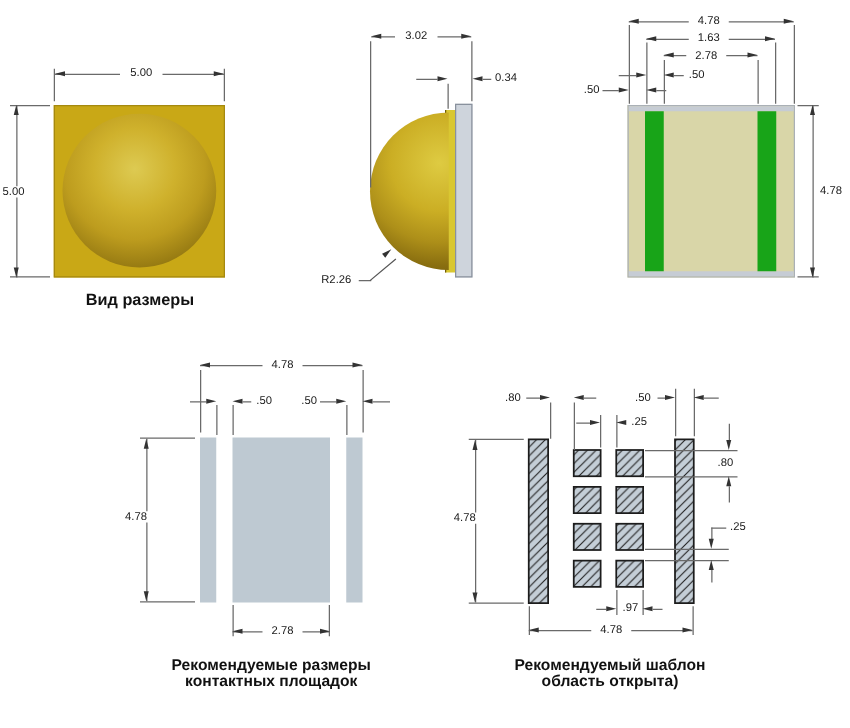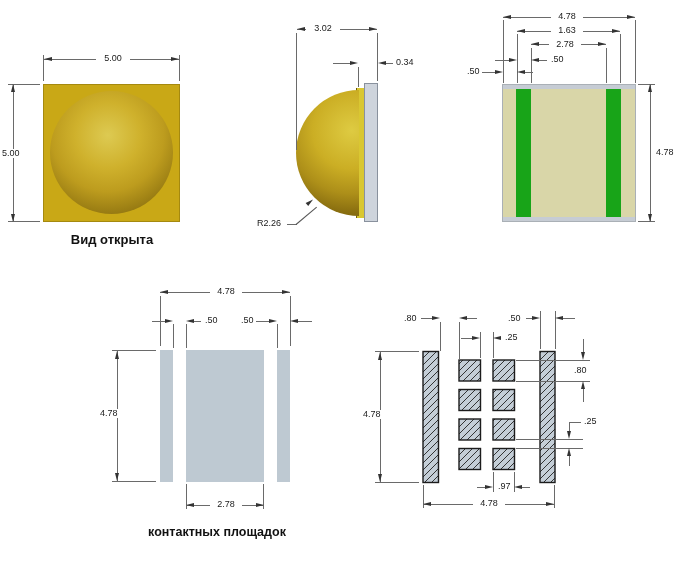--- a/index.html
+++ b/index.html
@@ -34,34 +34,34 @@
     <div class="hl" style="left:44px;top:59px;width:136px"></div>
     <div class="ar l" style="left:44px;top:57px"></div>
     <div class="ar r" style="left:171px;top:57px"></div>
     <div class="dim c" style="left:96px;top:54px;width:32px">5.00</div>
     <div class="hl" style="left:8px;top:84px;width:32px"></div>
     <div class="hl" style="left:8px;top:221px;width:32px"></div>
     <div class="vl" style="left:13px;top:84px;height:138px"></div>
     <div class="ar u" style="left:11px;top:84px"></div>
     <div class="ar d" style="left:11px;top:214px"></div>
     <div class="dim" style="left:1px;top:149px">5.00</div>
-    <div class="cap" style="left:43px;top:233px;width:138px">Вид открыта</div>
+    <div class="cap" style="left:43px;top:233px;width:138px">Вид размеры</div>
   </div>
 
   <div class="fig">
     <div class="shape" style="left:364px;top:83px;width:14px;height:139px;background:#ced4dc;border:1px solid #89919d;box-sizing:border-box"></div>
     <div class="shape" style="left:356px;top:88px;width:8px;height:130px;background:#d9c731;border-left:1px solid #6f5c0a;box-sizing:border-box"></div>
     <div class="shape" style="left:296px;top:90px;width:63px;height:126px;border-radius:63px 0 0 63px / 63px 0 0 63px;
                 background:radial-gradient(circle at 88% 32%,#decb42 0%,#cbae24 38%,#ad8f19 62%,#8a6f10 80%,#6b560c 100%)"></div>
     <div class="vl" style="left:296px;top:33px;height:117px"></div>
     <div class="vl" style="left:377px;top:33px;height:48px"></div>
     <div class="hl" style="left:297px;top:29px;width:80px"></div>
     <div class="ar l" style="left:297px;top:27px"></div>
     <div class="ar r" style="left:369px;top:27px"></div>
-    <div class="dim c" style="left:306px;top:24px;width:32px">3.02</div>
+    <div class="dim c" style="left:316px;top:24px;width:32px">3.02</div>
     <div class="vl" style="left:358px;top:67px;height:20px"></div>
     <div class="hl" style="left:333px;top:63px;width:17px"></div>
     <div class="ar r" style="left:350px;top:61px"></div>
     <div class="ar l" style="left:378px;top:61px"></div>
     <div class="hl" style="left:386px;top:63px;width:7px"></div>
     <div class="dim" style="left:395px;top:58px">0.34</div>
     <div class="dim" style="left:256px;top:219px">R2.26</div>
     <div class="hl" style="left:287px;top:224px;width:10px"></div>
     <div class="hl" style="left:296px;top:224px;width:27px;background:#555;transform:rotate(-40deg);transform-origin:0 50%"></div>
     <div class="ar r" style="left:306px;top:200px;transform:rotate(-40deg)"></div>
@@ -150,20 +150,21 @@
     <div class="dim" style="left:99px;top:409px">4.78</div>
 
     <div class="vl" style="left:186px;top:484px;height:25px"></div>
     <div class="vl" style="left:263px;top:484px;height:25px"></div>
     <div class="hl" style="left:186px;top:505px;width:78px"></div>
     <div class="ar l" style="left:186px;top:503px"></div>
     <div class="ar r" style="left:256px;top:503px"></div>
     <div class="dim c" style="left:210px;top:500px;width:30px">2.78</div>
 
     <div class="cap2" style="left:117px;top:526px;width:200px">
+      <div>Рекомендуемые размеры</div>
       <div>контактных площадок</div>
     </div>
   </div>
 
   <div class="fig">
     <svg style="position:absolute;left:415px;top:345px" width="152" height="146" viewBox="0 0 152 146">
       <defs>
         <pattern id="h" patternUnits="userSpaceOnUse" width="7" height="7">
           <rect width="7" height="7" fill="#c4ced7"></rect>
           <path d="M0,7 L7,0 M-1,1 L1,-1 M6,8 L8,6" stroke="#222" stroke-width="0.9" fill="none"></path>
@@ -237,16 +238,18 @@
     <div class="dim c" style="left:473px;top:499px;width:30px">4.78</div>
 
     <div class="hl" style="left:375px;top:351px;width:44px"></div>
     <div class="hl" style="left:375px;top:482px;width:44px"></div>
     <div class="vl" style="left:380px;top:352px;height:130px"></div>
     <div class="ar u" style="left:378px;top:352px"></div>
     <div class="ar d" style="left:378px;top:474px"></div>
     <div class="dim" style="left:362px;top:410px">4.78</div>
 
     <div class="cap2" style="left:377px;top:526px;width:222px">
+      <div>Рекомендуемый шаблон</div>
+      <div>область открыта)</div>
     </div>
   </div>
 
 </div>
 
 </body></html>

